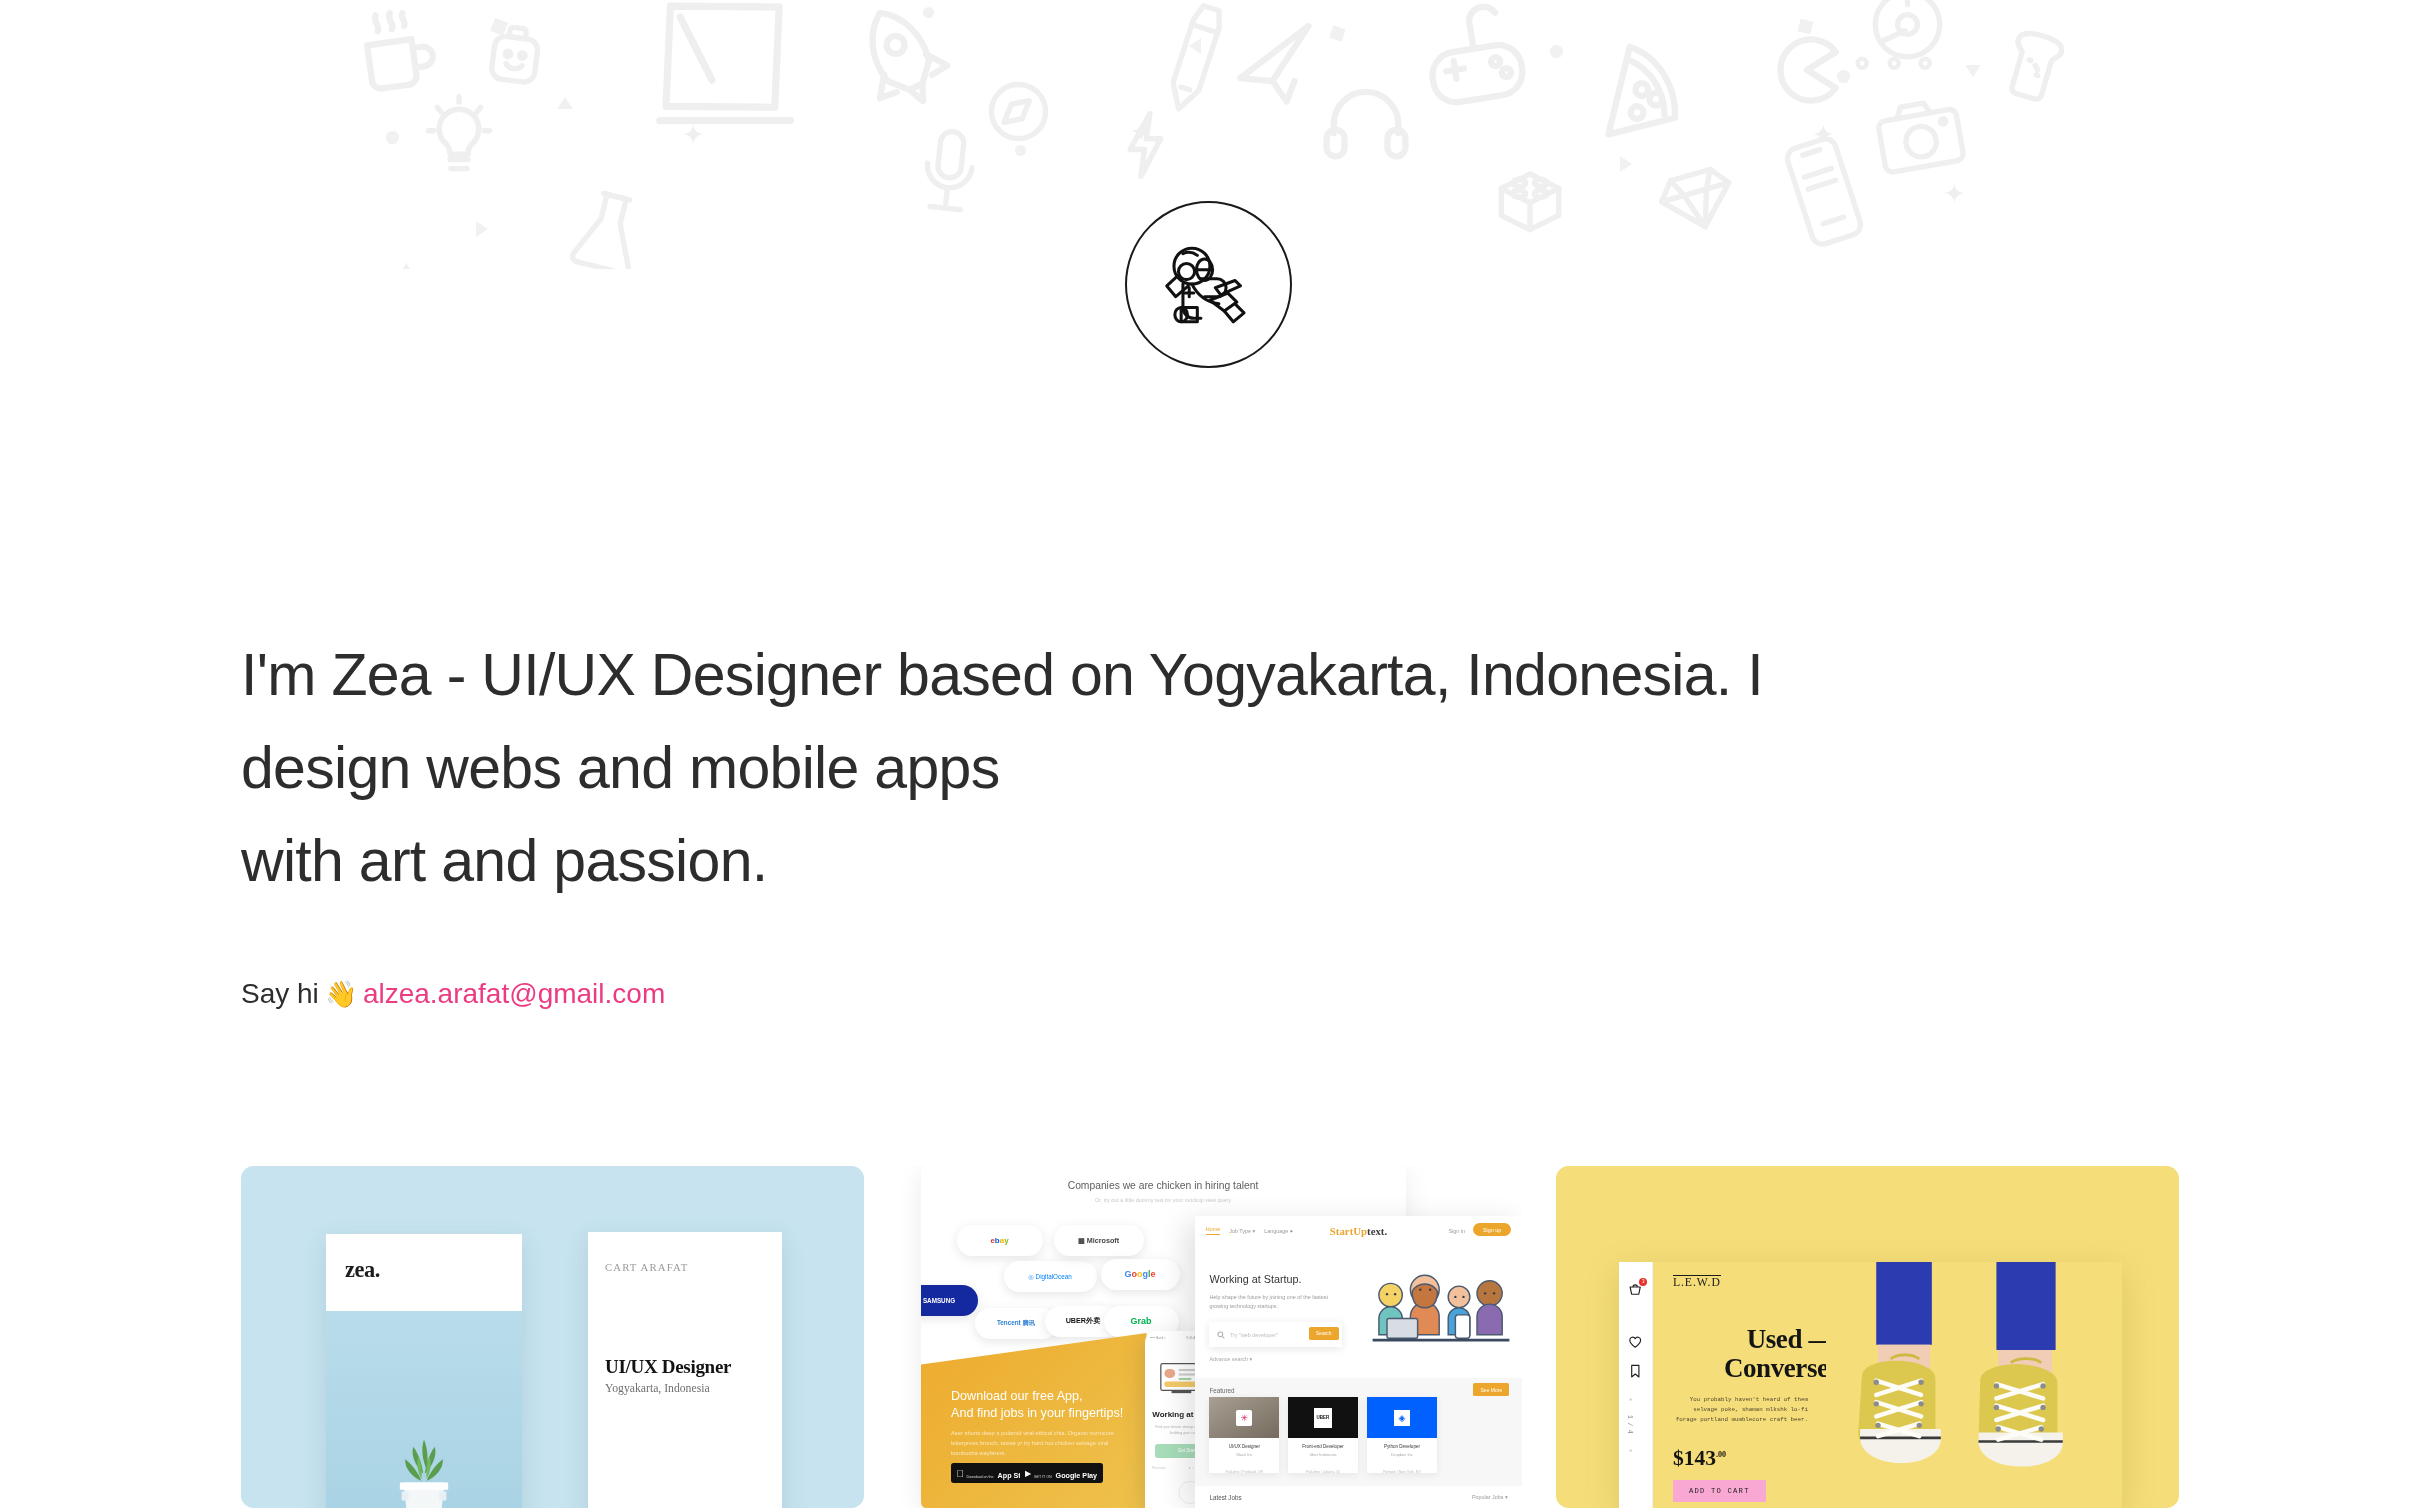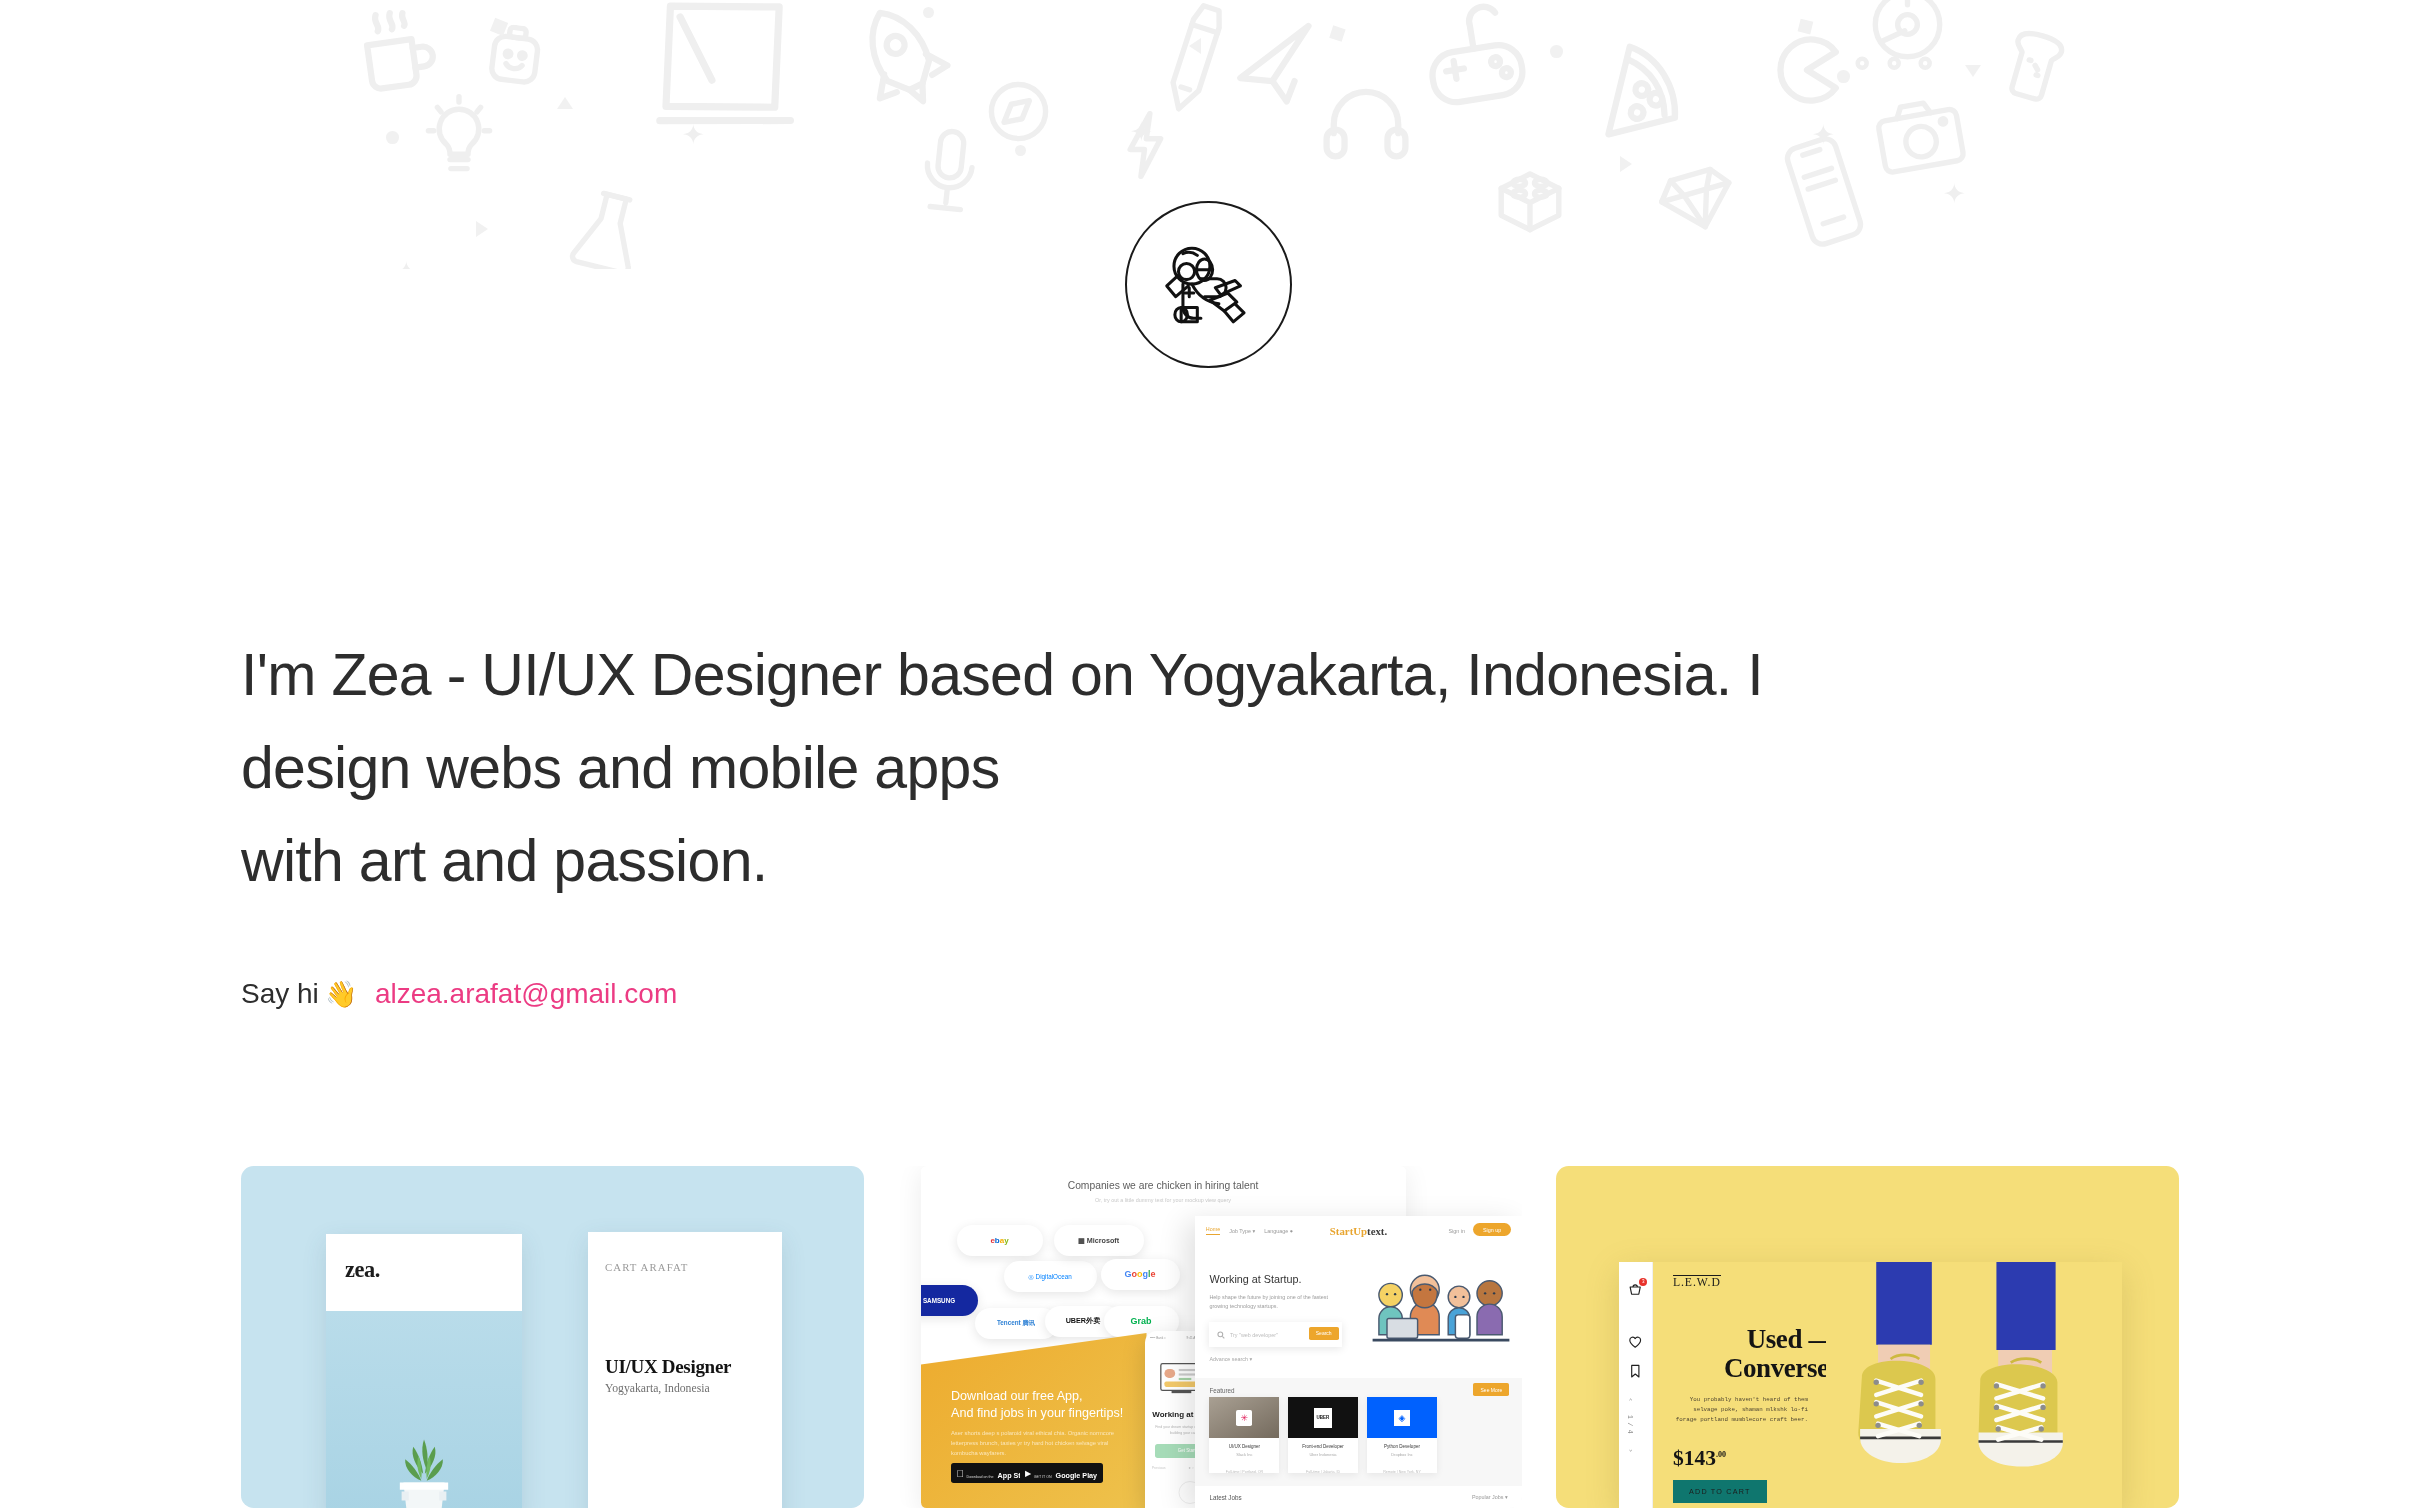--- a/index.html
+++ b/index.html
@@ -105,21 +105,20 @@
   #contact .say { color: #2d2d2d; }
   #wave-emoji {
     font-size: 26px;
     margin: 0 5.4px 0 6.3px;
     line-height: 1;
   }
   #email-link {
     color: #ec3b83;
     text-decoration: none;
     font-size: 28px;
-    margin-left: 12px;
   }
 
   
   #cards {
     position: absolute;
     left: 0;
     top: 1166px;
     width: 2413px;
     height: 342px;
   }
@@ -356,22 +355,22 @@
     font-size: 5.8px; line-height: 10px; color: #4d4430;
   }
   #shop-price {
     position: absolute; left: 20px; top: 184px;
     font-family: "Liberation Serif", serif;
     font-weight: bold; font-size: 21.5px; color: #151515;
   }
   #shop-price sup { font-size: 8px; vertical-align: super; }
   #shop-cart-btn {
     position: absolute; left: 20px; top: 218px;
-    background: #0f766e; padding: 7.2px 16px;
-    font-family: Liberation Sans, sans-serif;
+    background: #f9a8d4; padding: 7.2px 16px;
+    font-family: Liberation Mono, monospace;
     font-size: 7.2px; letter-spacing: 1.2px; color: #1c1c1c;
   }
   #shop-pager {
     position: absolute; left: 7.2px; top: 135px;
     font-family: "Liberation Mono", monospace;
     font-size: 6.3px; color: #8e8e8e;
     writing-mode: vertical-rl;
     text-align: center;
     letter-spacing: 3.6px;
   }

